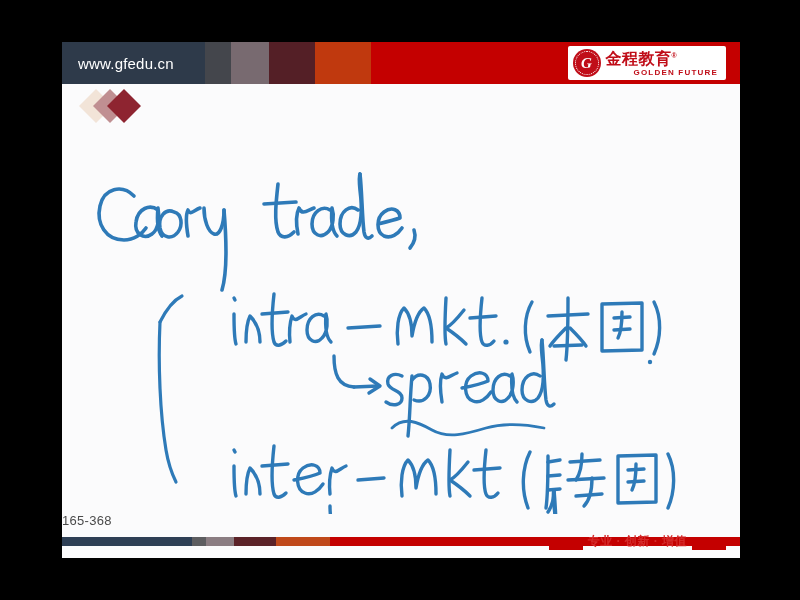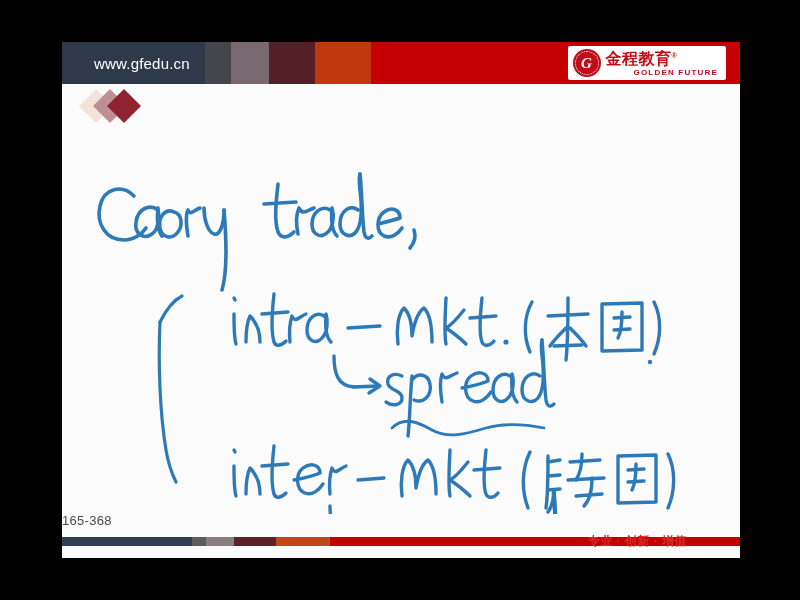--- a/index.html
+++ b/index.html
@@ -13,21 +13,21 @@
     position:absolute; left:62px; top:42px; width:678px; height:516px;
     background:#fbfbfc; overflow:hidden;
   }
 
   
   #header { position:absolute; left:0; top:0; width:678px; height:42px; display:flex; }
   #url-block {
     background:#2e3a4a; width:143px; height:42px;
     display:flex; align-items:center; padding-left:16px;
   }
-  #url-text { color:#ffffff; font-size:15px; letter-spacing:.2px;margin-left:16px; }
+  #url-text { color:#ffffff; font-size:15px; letter-spacing:.2px; }
   .band { height:42px; }
   #header-fill { flex:1; background:#c40000; height:42px; position:relative; }
 
   
   #logo {
     position:absolute; right:14px; top:4px; height:34px;
     background:#ffffff; border-radius:2px;
     display:flex; align-items:center; padding:2px 8px 2px 5px; gap:5px;
   }
   #seal {
@@ -71,21 +71,21 @@
     position:absolute; left:0; right:0; bottom:30px; text-align:left;
     color:#4a4a4a; font-size:13px; letter-spacing:.3px;
   }
   #footer-bar {
     position:absolute; left:0; bottom:12px; width:678px; height:9px; display:flex;
   }
   .fband { height:9px; }
   #footer-red { flex:1; background:#c40000; height:9px; }
   #tagline {
     position:absolute; right:14px; bottom:8px;
-    display:flex; align-items:center; gap:5px;
+    display:flex; align-items:flex-end; gap:5px;
   }
   .tag-bar { width:34px; height:6px; background:#c40000; }
   #tagline-text { color:#d42a2a; font-size:12px; font-weight:bold; letter-spacing:.5px; }
 </style>
 </head>
 <body>
 
 <div id="screen">
 
   <div id="slide">

